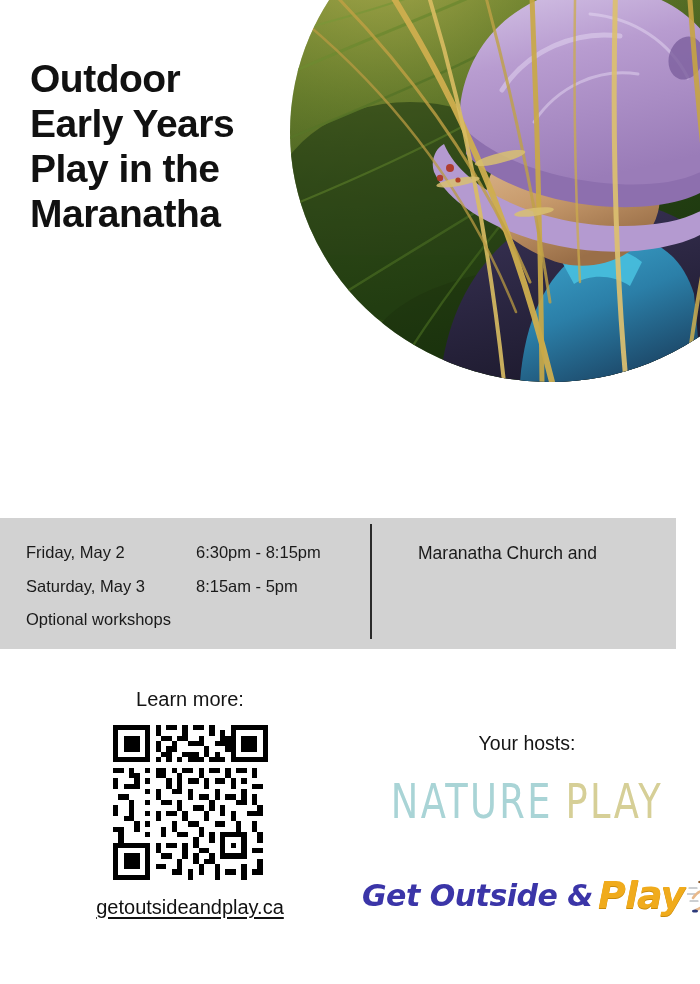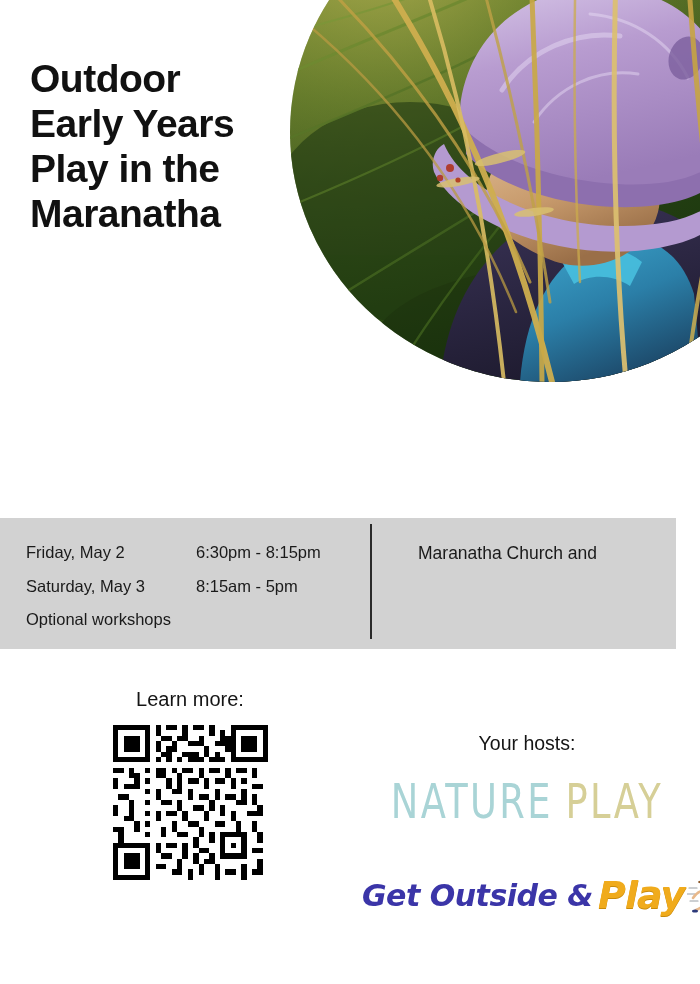--- a/index.html
+++ b/index.html
@@ -449,20 +449,21 @@
             <rect x="16" y="26" width="1" height="2"></rect>
           <rect x="19" y="26" width="1" height="3"></rect>
             <rect x="21" y="27" width="2" height="1"></rect>
           <rect x="24" y="26" width="1" height="3"></rect>
             <rect x="26" y="27" width="2" height="1"></rect>
           <rect x="18" y="24" width="1" height="1"></rect>
             <rect x="20" y="23" width="1" height="1"></rect>
         </g>
       </svg>
     </div>
+    <a class="url" href="#">getoutsideandplay.ca</a>
   </div>
 
   <div class="hosts-col">
     <div class="hosts-label">Your hosts:</div>
 
     <div class="np-logo">
       <span class="np-nature">NATURE</span><span class="np-play">PLAY</span>
     </div>
 
     <div class="gop-logo">

